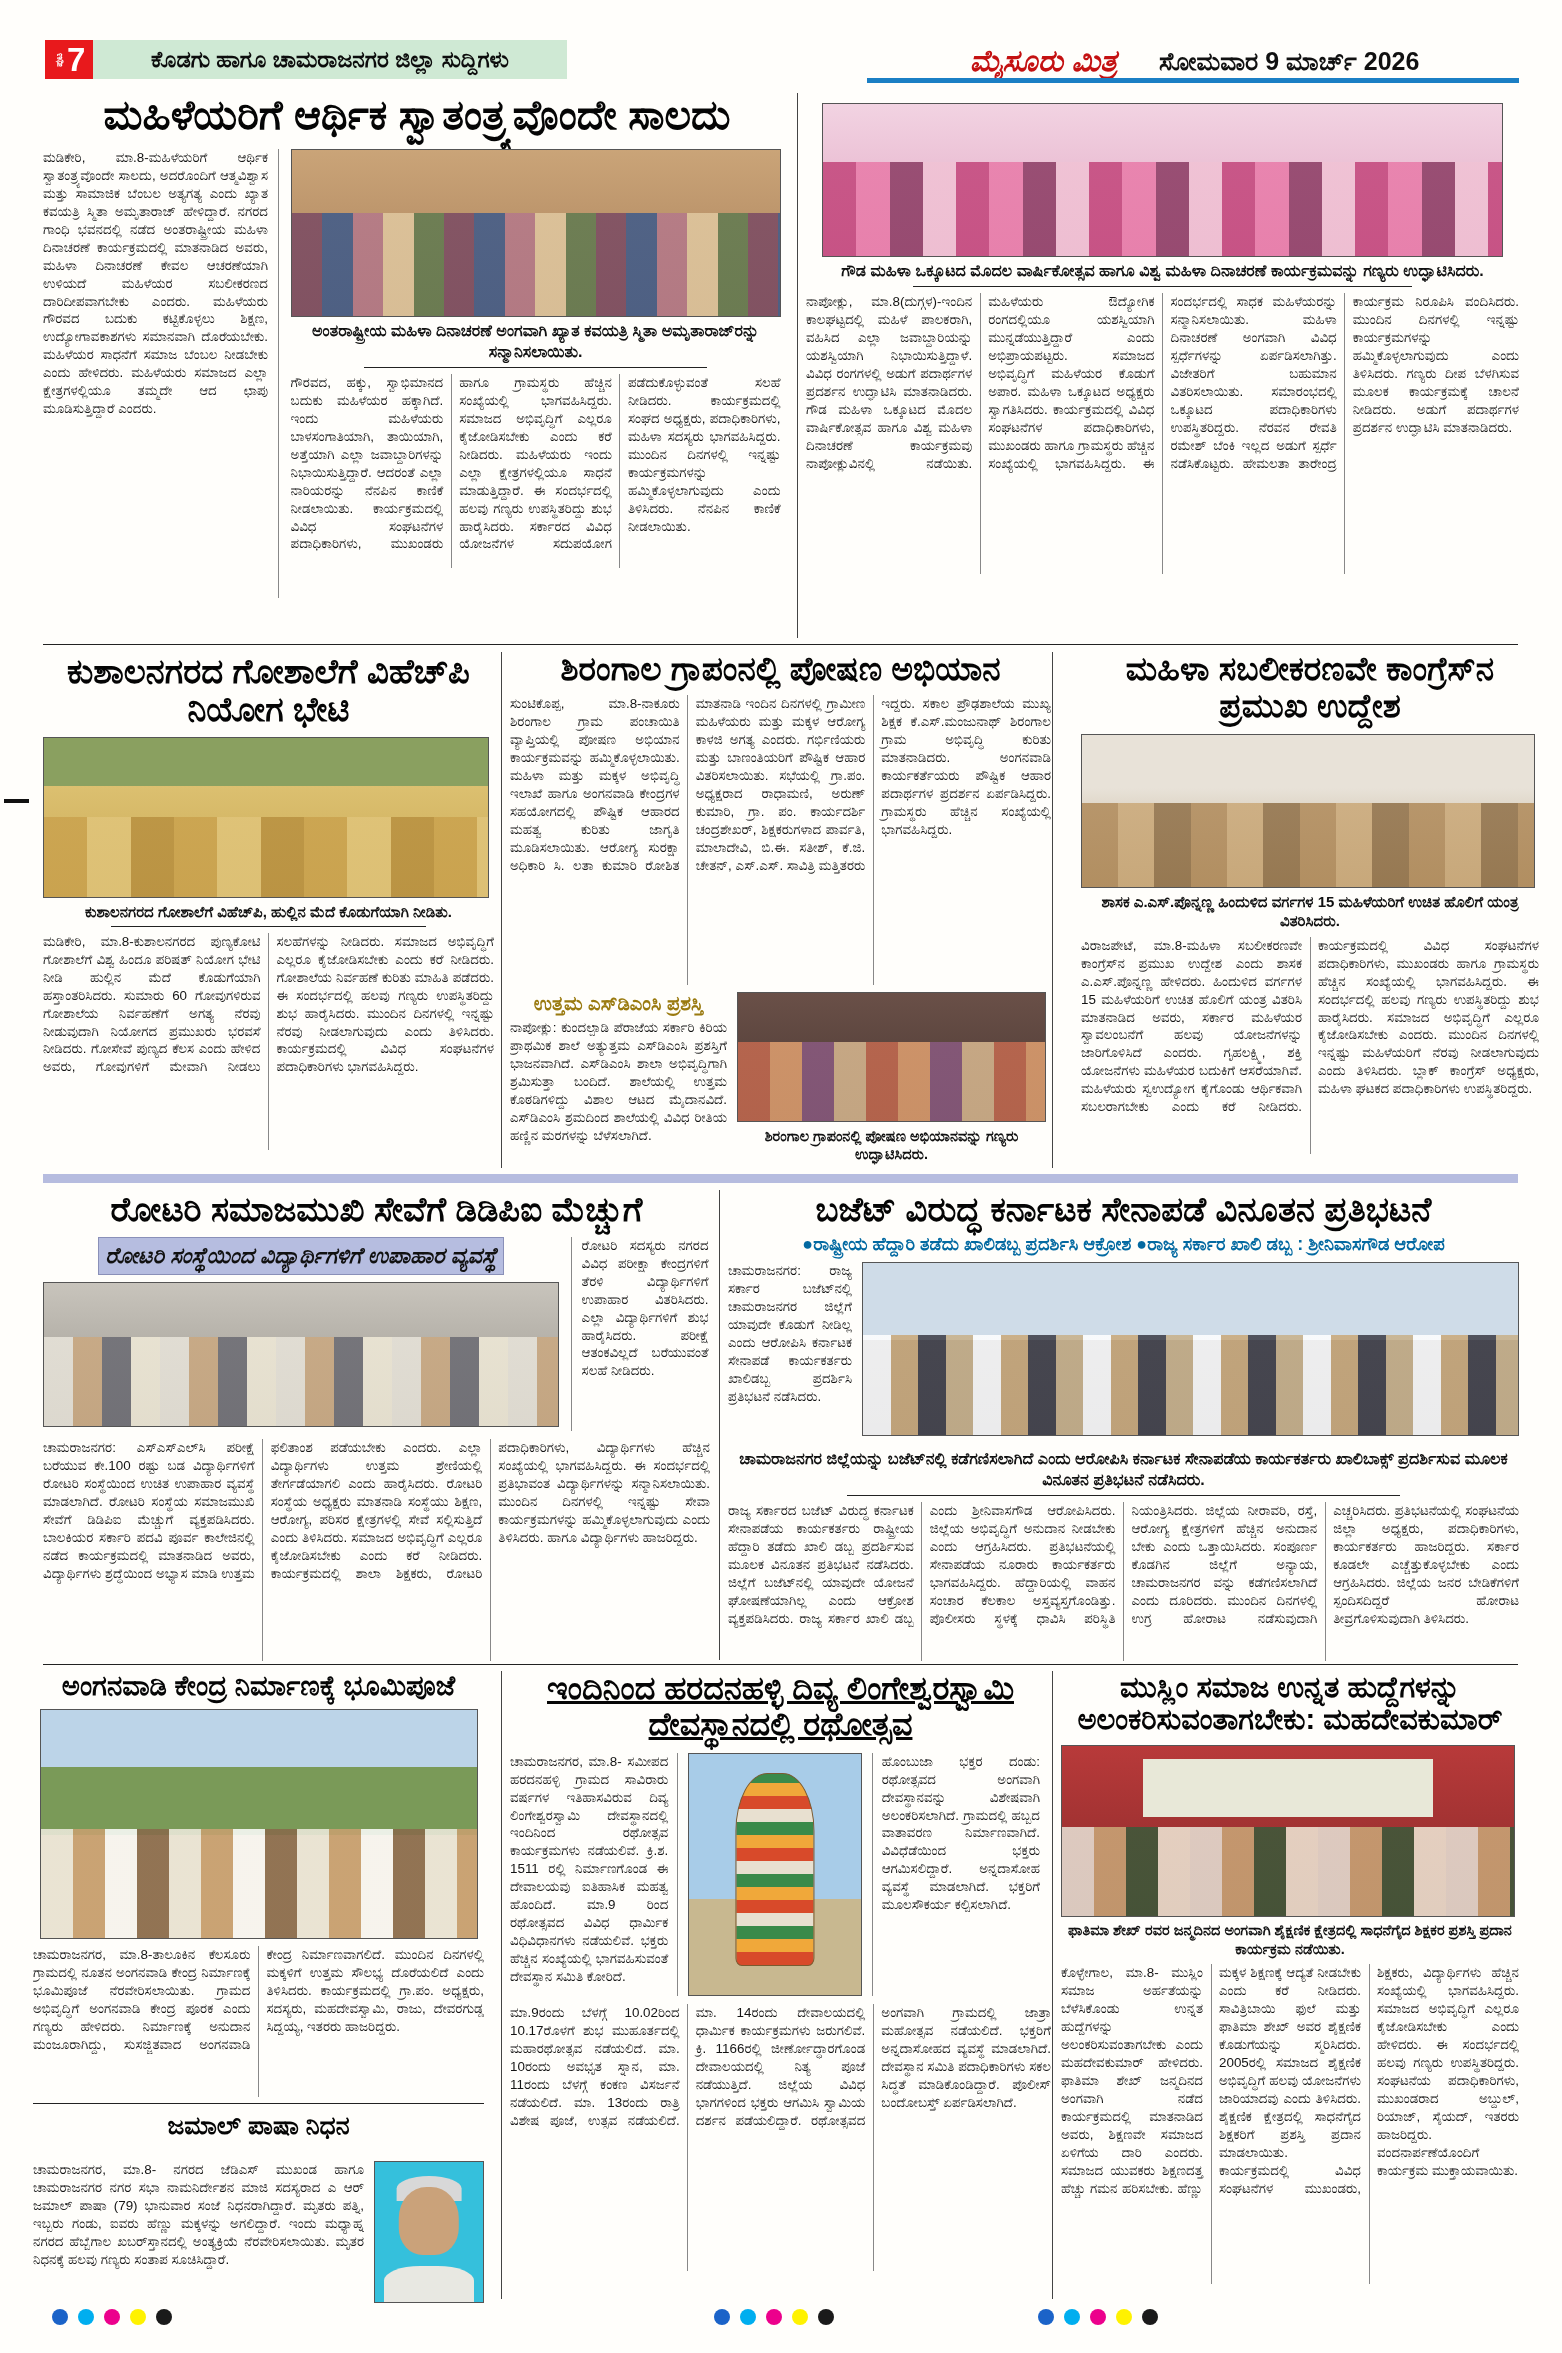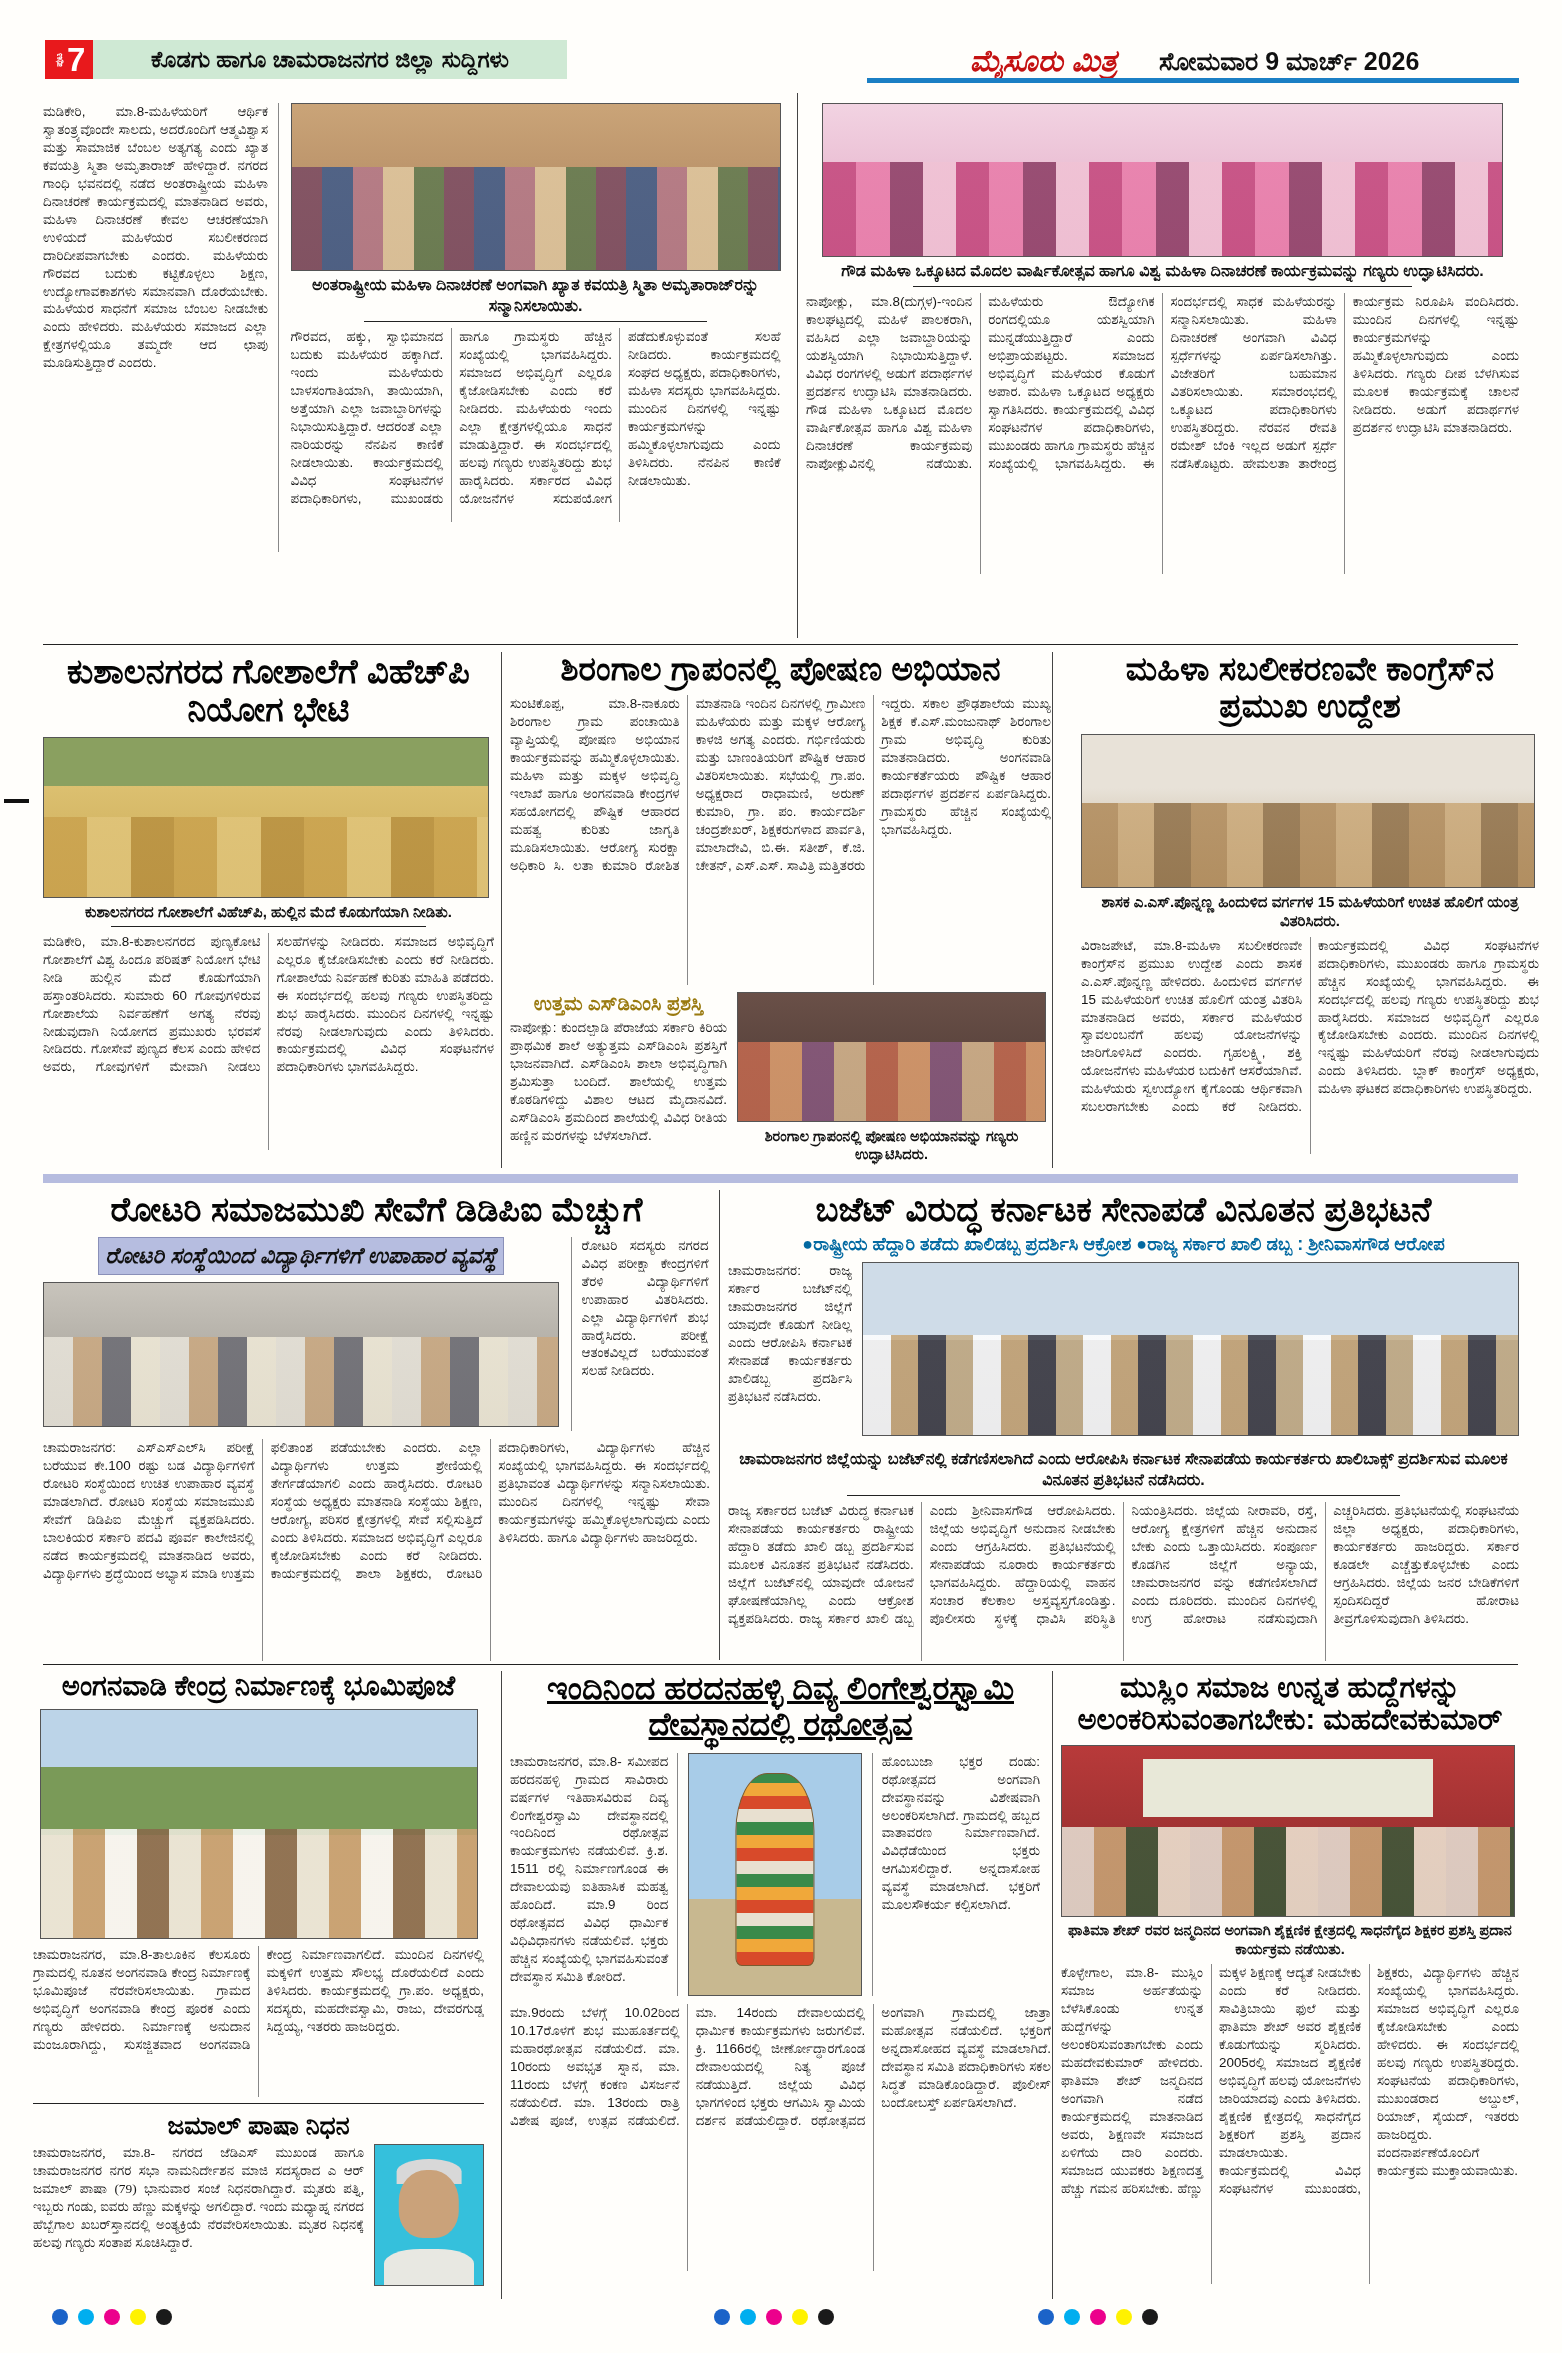--- a/index.html
+++ b/index.html
@@ -72,20 +72,21 @@
     <span class="pl">ಪುಟ</span>
     <span class="pn">7</span>
   </div>
   <div class="hdr-banner">ಕೊಡಗು ಹಾಗೂ ಚಾಮರಾಜನಗರ ಜಿಲ್ಲಾ ಸುದ್ದಿಗಳು</div>
   <div class="hdr-masthead">ಮೈಸೂರು ಮಿತ್ರ</div>
   <div class="hdr-date">ಸೋಮವಾರ 9 ಮಾರ್ಚ್ 2026</div>
   <div class="hdr-bluerule"></div>
   <div class="margin-tick"></div>
 
   <section style="position:absolute; left:43px; top:93px; width:748px; height:542px;">
+    <h1 class="headline" style="font-size:41px;">ಮಹಿಳೆಯರಿಗೆ ಆರ್ಥಿಕ ಸ್ವಾತಂತ್ರ್ಯವೊಂದೇ ಸಾಲದು</h1>
     <div style="display:flex; gap:11.6px; margin-top:10px;">
       <div class="bodytext" style="width:236px; height:449px; border-right:0.7px solid #888; padding-right:10px;">ಮಡಿಕೇರಿ, ಮಾ.8-ಮಹಿಳೆಯರಿಗೆ ಆರ್ಥಿಕ ಸ್ವಾತಂತ್ರ್ಯವೊಂದೇ ಸಾಲದು, ಅದರೊಂದಿಗೆ ಆತ್ಮವಿಶ್ವಾಸ ಮತ್ತು ಸಾಮಾಜಿಕ ಬೆಂಬಲ ಅತ್ಯಗತ್ಯ ಎಂದು ಖ್ಯಾತ ಕವಯತ್ರಿ ಸ್ಮಿತಾ ಅಮೃತಾರಾಜ್ ಹೇಳಿದ್ದಾರೆ. ನಗರದ ಗಾಂಧಿ ಭವನದಲ್ಲಿ ನಡೆದ ಅಂತರಾಷ್ಟ್ರೀಯ ಮಹಿಳಾ ದಿನಾಚರಣೆ ಕಾರ್ಯಕ್ರಮದಲ್ಲಿ ಮಾತನಾಡಿದ ಅವರು, ಮಹಿಳಾ ದಿನಾಚರಣೆ ಕೇವಲ ಆಚರಣೆಯಾಗಿ ಉಳಿಯದೆ ಮಹಿಳೆಯರ ಸಬಲೀಕರಣದ ದಾರಿದೀಪವಾಗಬೇಕು ಎಂದರು. ಮಹಿಳೆಯರು ಗೌರವದ ಬದುಕು ಕಟ್ಟಿಕೊಳ್ಳಲು ಶಿಕ್ಷಣ, ಉದ್ಯೋಗಾವಕಾಶಗಳು ಸಮಾನವಾಗಿ ದೊರೆಯಬೇಕು. ಮಹಿಳೆಯರ ಸಾಧನೆಗೆ ಸಮಾಜ ಬೆಂಬಲ ನೀಡಬೇಕು ಎಂದು ಹೇಳಿದರು. ಮಹಿಳೆಯರು ಸಮಾಜದ ಎಲ್ಲಾ ಕ್ಷೇತ್ರಗಳಲ್ಲಿಯೂ ತಮ್ಮದೇ ಆದ ಛಾಪು ಮೂಡಿಸುತ್ತಿದ್ದಾರೆ ಎಂದರು.</div>
       <div style="width:490px;">
         <div class="photo ph1" style="width:490px; height:168px;">
             <div class="ph-people"></div>
           </div>
         <div class="caption">ಅಂತರಾಷ್ಟ್ರೀಯ ಮಹಿಳಾ ದಿನಾಚರಣೆ ಅಂಗವಾಗಿ ಖ್ಯಾತ ಕವಯತ್ರಿ ಸ್ಮಿತಾ ಅಮೃತಾರಾಜ್‌ರನ್ನು ಸನ್ಮಾನಿಸಲಾಯಿತು.</div>
         <div class="cap-rule"></div>
         <div class="bodytext cols3" style="height:194px; margin-top:5.8px;">ಗೌರವದ, ಹಕ್ಕು, ಸ್ವಾಭಿಮಾನದ ಬದುಕು ಮಹಿಳೆಯರ ಹಕ್ಕಾಗಿದೆ. ಇಂದು ಮಹಿಳೆಯರು ಬಾಳಸಂಗಾತಿಯಾಗಿ, ತಾಯಿಯಾಗಿ, ಅತ್ತೆಯಾಗಿ ಎಲ್ಲಾ ಜವಾಬ್ದಾರಿಗಳನ್ನು ನಿಭಾಯಿಸುತ್ತಿದ್ದಾರೆ. ಆದರಂತೆ ಎಲ್ಲಾ ನಾರಿಯರನ್ನು ನೆನಪಿನ ಕಾಣಿಕೆ ನೀಡಲಾಯಿತು. ಕಾರ್ಯಕ್ರಮದಲ್ಲಿ ವಿವಿಧ ಸಂಘಟನೆಗಳ ಪದಾಧಿಕಾರಿಗಳು, ಮುಖಂಡರು ಹಾಗೂ ಗ್ರಾಮಸ್ಥರು ಹೆಚ್ಚಿನ ಸಂಖ್ಯೆಯಲ್ಲಿ ಭಾಗವಹಿಸಿದ್ದರು. ಸಮಾಜದ ಅಭಿವೃದ್ಧಿಗೆ ಎಲ್ಲರೂ ಕೈಜೋಡಿಸಬೇಕು ಎಂದು ಕರೆ ನೀಡಿದರು. ಮಹಿಳೆಯರು ಇಂದು ಎಲ್ಲಾ ಕ್ಷೇತ್ರಗಳಲ್ಲಿಯೂ ಸಾಧನೆ ಮಾಡುತ್ತಿದ್ದಾರೆ. ಈ ಸಂದರ್ಭದಲ್ಲಿ ಹಲವು ಗಣ್ಯರು ಉಪಸ್ಥಿತರಿದ್ದು ಶುಭ ಹಾರೈಸಿದರು. ಸರ್ಕಾರದ ವಿವಿಧ ಯೋಜನೆಗಳ ಸದುಪಯೋಗ ಪಡೆದುಕೊಳ್ಳುವಂತೆ ಸಲಹೆ ನೀಡಿದರು. ಕಾರ್ಯಕ್ರಮದಲ್ಲಿ ಸಂಘದ ಅಧ್ಯಕ್ಷರು, ಪದಾಧಿಕಾರಿಗಳು, ಮಹಿಳಾ ಸದಸ್ಯರು ಭಾಗವಹಿಸಿದ್ದರು. ಮುಂದಿನ ದಿನಗಳಲ್ಲಿ ಇನ್ನಷ್ಟು ಕಾರ್ಯಕ್ರಮಗಳನ್ನು ಹಮ್ಮಿಕೊಳ್ಳಲಾಗುವುದು ಎಂದು ತಿಳಿಸಿದರು. ನೆನಪಿನ ಕಾಣಿಕೆ ನೀಡಲಾಯಿತು.</div>
       </div>
@@ -182,21 +183,21 @@
   <div class="hrule" style="left:43px; top:1664px; width:1475px; border-top-width:1.1px;"></div>
 
   <section style="position:absolute; left:33px; top:1671px; width:451px; height:628px;">
     <h1 class="headline" style="font-size:27.5px;">ಅಂಗನವಾಡಿ ಕೇಂದ್ರ ನಿರ್ಮಾಣಕ್ಕೆ ಭೂಮಿಪೂಜೆ</h1>
     <div class="photo ph8" style="width:438px; height:230px; margin:7.2px auto 0 auto;">
         <div class="ph-people"></div>
       </div>
     <div class="bodytext cols2" style="height:151px; margin-top:7.2px;">ಚಾಮರಾಜನಗರ, ಮಾ.8-ತಾಲೂಕಿನ ಕೆಲಸೂರು ಗ್ರಾಮದಲ್ಲಿ ನೂತನ ಅಂಗನವಾಡಿ ಕೇಂದ್ರ ನಿರ್ಮಾಣಕ್ಕೆ ಭೂಮಿಪೂಜೆ ನೆರವೇರಿಸಲಾಯಿತು. ಗ್ರಾಮದ ಅಭಿವೃದ್ಧಿಗೆ ಅಂಗನವಾಡಿ ಕೇಂದ್ರ ಪೂರಕ ಎಂದು ಗಣ್ಯರು ಹೇಳಿದರು. ನಿರ್ಮಾಣಕ್ಕೆ ಅನುದಾನ ಮಂಜೂರಾಗಿದ್ದು, ಸುಸಜ್ಜಿತವಾದ ಅಂಗನವಾಡಿ ಕೇಂದ್ರ ನಿರ್ಮಾಣವಾಗಲಿದೆ. ಮುಂದಿನ ದಿನಗಳಲ್ಲಿ ಮಕ್ಕಳಿಗೆ ಉತ್ತಮ ಸೌಲಭ್ಯ ದೊರೆಯಲಿದೆ ಎಂದು ತಿಳಿಸಿದರು. ಕಾರ್ಯಕ್ರಮದಲ್ಲಿ ಗ್ರಾ.ಪಂ. ಅಧ್ಯಕ್ಷರು, ಸದಸ್ಯರು, ಮಹದೇವಸ್ವಾಮಿ, ರಾಜು, ದೇವರಗುಡ್ಡ ಸಿದ್ದಯ್ಯ, ಇತರರು ಹಾಜರಿದ್ದರು.</div>
     <div class="hrule" style="position:static; width:100%; margin-top:5.8px;"></div>
     <h2 class="headline" style="font-size:25px; margin-top:7.2px;">ಜಮಾಲ್ ಪಾಷಾ ನಿಧನ</h2>
-    <div style="margin-top:5px; overflow:hidden;font-family:Liberation Serif, serif;">
+    <div style="margin-top:22px; overflow:hidden;">
       <div class="photo ph-portrait" style="float:right; width:110px; height:142px; margin-left:10px;">
         <div class="ph-hair"></div>
         <div class="ph-face"></div>
         <div class="ph-shoulder"></div>
       </div>
       <div class="bodytext" style="height:145px;">ಚಾಮರಾಜನಗರ, ಮಾ.8- ನಗರದ ಜೆಡಿಎಸ್ ಮುಖಂಡ ಹಾಗೂ ಚಾಮರಾಜನಗರ ನಗರ ಸಭಾ ನಾಮನಿರ್ದೇಶನ ಮಾಜಿ ಸದಸ್ಯರಾದ ಎ ಆರ್ ಜಮಾಲ್ ಪಾಷಾ (79) ಭಾನುವಾರ ಸಂಜೆ ನಿಧನರಾಗಿದ್ದಾರೆ. ಮೃತರು ಪತ್ನಿ, ಇಬ್ಬರು ಗಂಡು, ಐವರು ಹೆಣ್ಣು ಮಕ್ಕಳನ್ನು ಅಗಲಿದ್ದಾರೆ. ಇಂದು ಮಧ್ಯಾಹ್ನ ನಗರದ ಹೆಬ್ಬೆಗಾಲ ಖಬರ್‌ಸ್ತಾನದಲ್ಲಿ ಅಂತ್ಯಕ್ರಿಯೆ ನೆರವೇರಿಸಲಾಯಿತು. ಮೃತರ ನಿಧನಕ್ಕೆ ಹಲವು ಗಣ್ಯರು ಸಂತಾಪ ಸೂಚಿಸಿದ್ದಾರೆ.</div>
     </div>
   </section>
 
   <div class="vrule" style="left:501px; top:1671px; height:628px;"></div>

